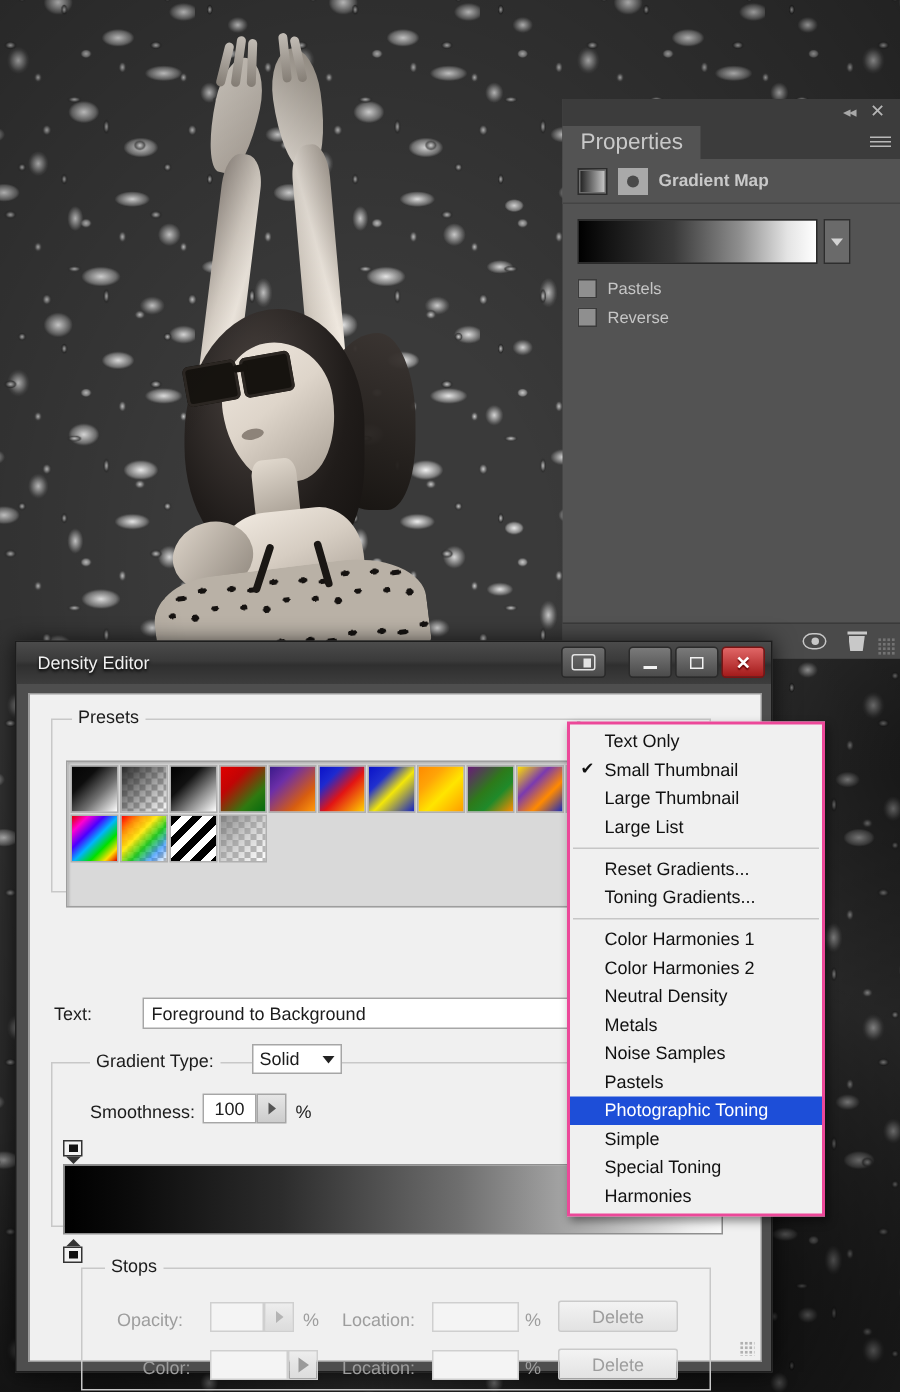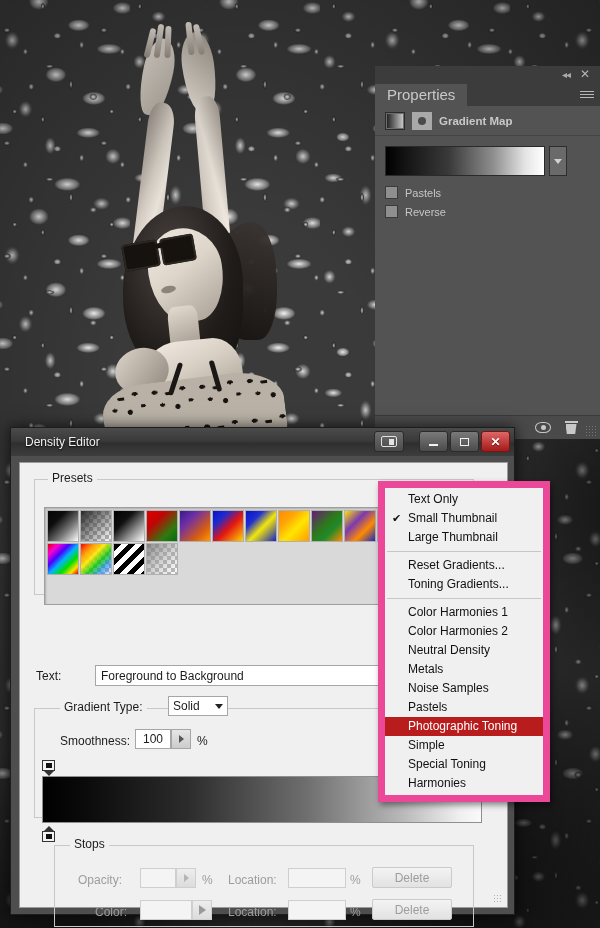--- a/index.html
+++ b/index.html
@@ -337,31 +337,31 @@
 
   .ge-resize {
     position:absolute; right:4px; bottom:3px; width:10px; height:10px;
     background-image: radial-gradient(#b0b0b0 42%, transparent 43%);
     background-size:3px 3px;
   }
 
   
   #presets-menu {
     position:absolute; left:378px; top:481px; width:172px;
-    background:#f0f0f0; border:7px solid #ec4899;
+    background:#f0f0f0; border:2px solid #ec4899;
     box-shadow: 2px 3px 6px rgba(0,0,0,.45);
     padding:2px 0; font-size:12px; color:#111;
   }
   .menu-item {
     height:19px; line-height:19px; padding-left:23px; position:relative; white-space:nowrap;
   }
   .menu-item.checked:before {
     content:"\2714"; position:absolute; left:7px; top:0; font-size:11px; color:#111;
   }
-  .menu-item.selected { background:#b91c1c; color:#ffffff; }
+  .menu-item.selected { background:#1d4ed8; color:#ffffff; }
   .menu-sep { height:1px; background:#c6c6c6; margin:4px 2px; }
 </style>
 </head>
 <body>
 
 <div id="photo-bg">
   <div class="rock-layer rock1"></div>
   <div class="rock-layer rock2"></div>
   <div class="rock-layer rock3"></div>
   <div class="rock-layer rock-dark"></div>
@@ -560,20 +560,21 @@
     <div class="dim-btn" style="left:352px;top:436px;width:80px;">Delete</div>
 
     <div class="ge-resize"></div>
   </div>
 </div>
 
 <div id="presets-menu">
     <div class="menu-item">Text Only</div>
     <div class="menu-item checked">Small Thumbnail</div>
     <div class="menu-item">Large Thumbnail</div>
+    <div class="menu-item">Large List</div>
     <div class="menu-sep"></div>
     <div class="menu-item">Reset Gradients...</div>
     <div class="menu-item">Toning Gradients...</div>
     <div class="menu-sep"></div>
     <div class="menu-item">Color Harmonies 1</div>
     <div class="menu-item">Color Harmonies 2</div>
     <div class="menu-item">Neutral Density</div>
     <div class="menu-item">Metals</div>
     <div class="menu-item">Noise Samples</div>
     <div class="menu-item">Pastels</div>

